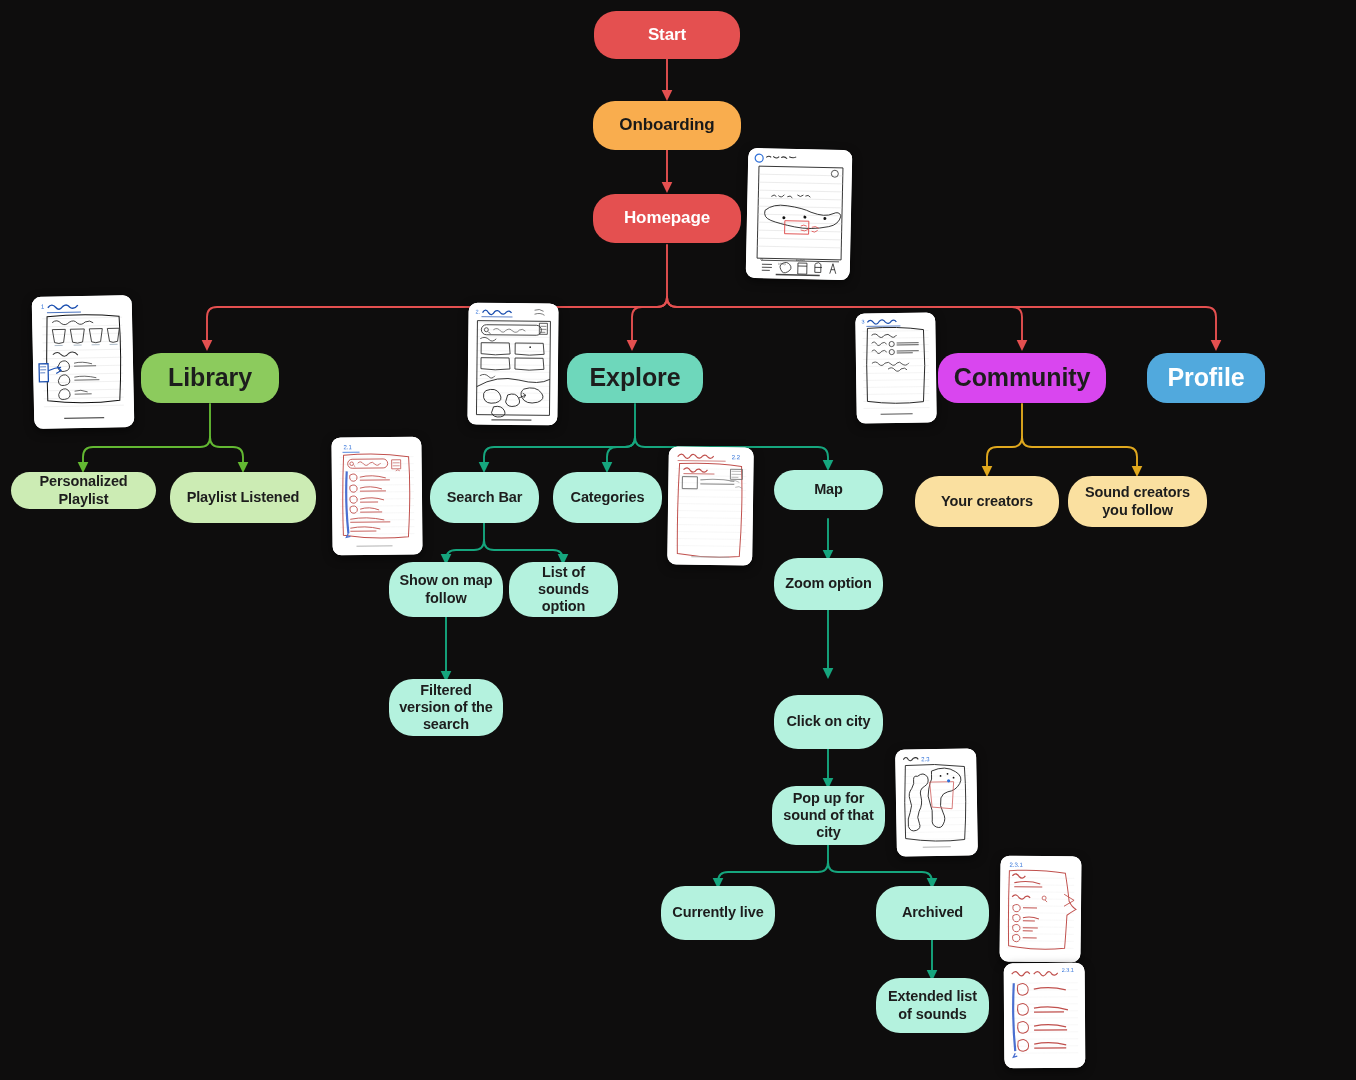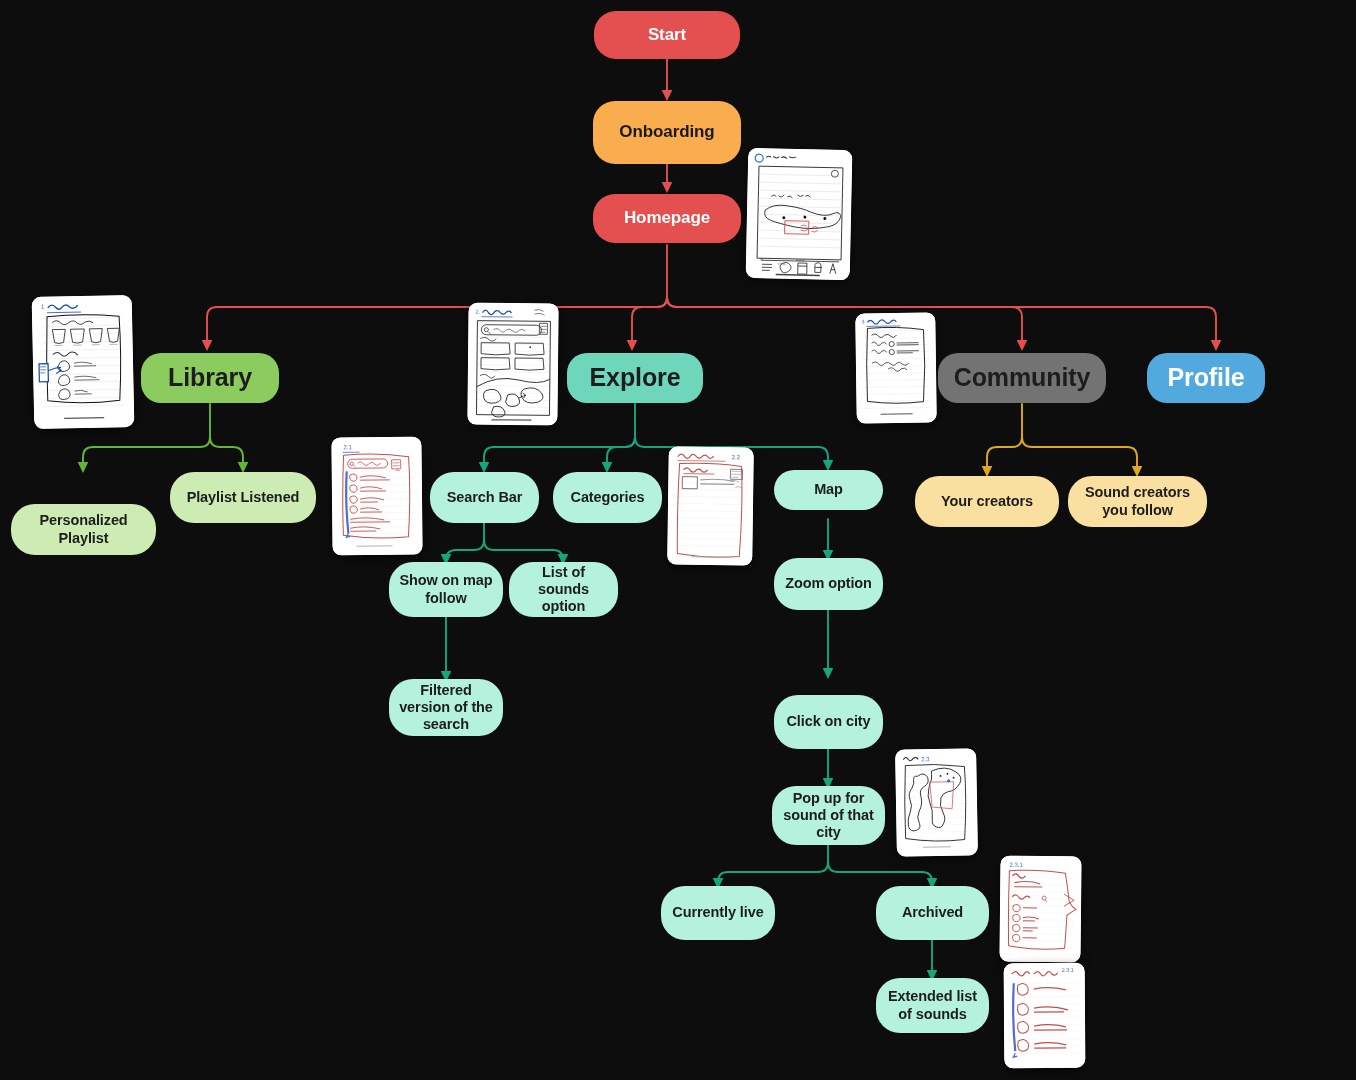--- a/index.html
+++ b/index.html
@@ -21,21 +21,21 @@
   .n-big{font-size:17px;border-radius:22px;}
   .n-mid{font-size:25px;border-radius:20px;}
   .n-small{font-size:14.5px;border-radius:24px;}
 
   .c-red{background:#e45050;color:#ffffff;}
   .c-orange{background:#f9ad4e;color:#191919;}
   .c-green{background:#8ccb5d;color:#1d1d1d;}
   .c-greenlight{background:#ccecb4;color:#1d1d1d;}
   .c-teal{background:#6ed7bb;color:#1d1d1d;}
   .c-teallight{background:#b4f2de;color:#1d1d1d;}
-  .c-yellow{background:#737373;color:#1d1d1d;}
+  .c-yellow{background:#d946ef;color:#1d1d1d;}
   .c-yellowlight{background:#fae0a0;color:#1d1d1d;}
   .c-blue{background:#51a9dd;color:#ffffff;}
 
   
   .sketch{
     position:absolute;background:#ffffff;border-radius:9px;
     box-shadow:0 3px 10px rgba(0,0,0,.55);overflow:hidden;
   }
   .sketch svg{display:block;width:100%;height:100%;}
 </style>
@@ -379,33 +379,33 @@
         <path d="M30 81 q16 -3 32 1"></path>
           <path d="M30 85 h32"></path>
       </g>
       <path d="M10 20 q-2 35 1 68" stroke="#4a6fd0" stroke-width="2.2" fill="none"></path>
       <path d="M11 90 l-2 4 l4 -1" stroke="#4a6fd0" stroke-width="1.3" fill="none"></path>
     </svg>
   </div>
 
   <div class="node n-big c-red" style="left:594px;top:11px;width:146px;height:48px;">Start</div>
 
-  <div class="node n-big c-orange" style="left:593px;top:101px;width:148px;height:63px;">Onboarding</div>
+  <div class="node n-big c-orange" style="left:593px;top:101px;width:148px;height:49px;">Onboarding</div>
 
   <div class="node n-big c-red" style="left:593px;top:194px;width:148px;height:49px;">Homepage</div>
 
   <div class="node n-mid c-green" style="left:141px;top:353px;width:138px;height:50px;">Library</div>
 
   <div class="node n-mid c-teal" style="left:567px;top:353px;width:136px;height:50px;">Explore</div>
 
   <div class="node n-mid c-yellow" style="left:938px;top:353px;width:168px;height:50px;">Community</div>
 
   <div class="node n-mid c-blue" style="left:1147px;top:353px;width:118px;height:50px;">Profile</div>
 
-  <div class="node n-small c-greenlight" style="left:11px;top:472px;width:145px;height:51px;margin-top:32px;">Personalized Playlist</div>
+  <div class="node n-small c-greenlight" style="left:11px;top:472px;width:145px;height:37px;">Personalized Playlist</div>
 
   <div class="node n-small c-greenlight" style="left:170px;top:472px;width:146px;height:51px;">Playlist Listened</div>
 
   <div class="node n-small c-teallight" style="left:430px;top:472px;width:109px;height:51px;">Search Bar</div>
 
   <div class="node n-small c-teallight" style="left:553px;top:472px;width:109px;height:51px;">Categories</div>
 
   <div class="node n-small c-teallight" style="left:774px;top:470px;width:109px;height:40px;">Map</div>
 
   <div class="node n-small c-yellowlight" style="left:915px;top:476px;width:144px;height:51px;">Your creators</div>

